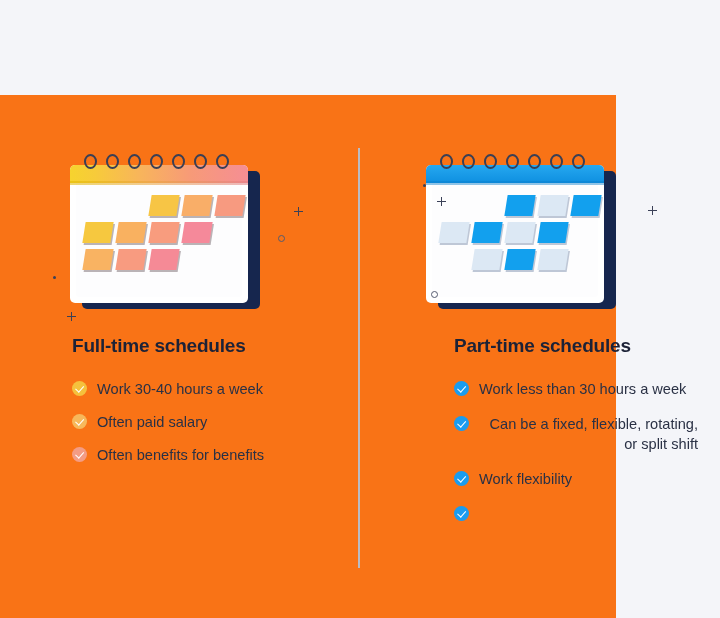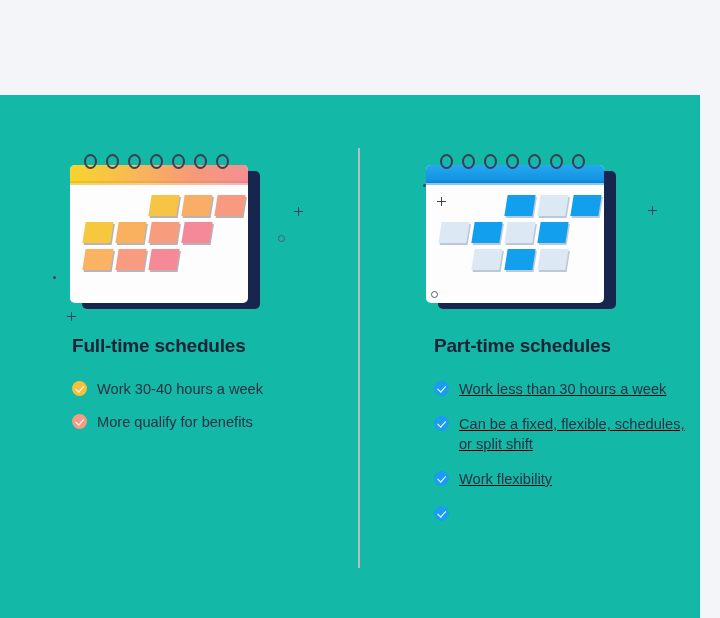--- a/index.html
+++ b/index.html
@@ -27,22 +27,22 @@
     font-size:25.5px;
     font-weight:bold;
     letter-spacing:-0.2px;
     text-align:center;
     white-space:nowrap;
   }
 
   
   .body-area {
     position:absolute; top:95px; left:0;
-    width:700px; height:523px;
-    background:#14b8a6;
+    width:616px; height:523px;
+    background:#f97316;
   }
 
   .divider {
     position:absolute;
     left:358px; top:53px;
     width:1.5px; height:420px;
     background:#B9BCC6;
   }
 
   
@@ -144,37 +144,37 @@
     background:#3B4158;
   }
   .spark-ring {
     width:7px; height:7px; border-radius:50%;
     border:1.4px solid #555B70;
   }
 
   
   .text-block { position:absolute; top:240px; width:100%; }
   .col-left  .text-block { padding-left:72px; padding-right:18px; }
-  .col-right .text-block { padding-left:76px; padding-right:22px; }
+  .col-right .text-block { padding-left:96px; padding-right:22px; }
 
   .sub-title {
     font-size:19px;
     font-weight:bold;
     color:#1C2237;
     margin-bottom:22px;
     letter-spacing:-0.2px;
   }
 
   .bullet-list { list-style:none; }
   .bullet {
     display:flex;
     align-items:flex-start;
     margin-bottom:13px;
   }
-  .col-right .bullet { margin-bottom:15px;text-decoration:underline; }
+  .col-right .bullet { margin-bottom:15px; }
 
   .check-icon {
     flex:0 0 auto;
     width:15px; height:15px;
     border-radius:50%;
     margin-right:10px;
     margin-top:2px;
     position:relative;
   }
   .check-icon::after {
@@ -185,20 +185,21 @@
     border:solid #FFFFFF;
     border-width:0 1.9px 1.9px 0;
     transform:rotate(42deg);
   }
 
   .bullet-text {
     font-size:14.6px;
     color:#2A3145;
     line-height:20px;
     font-weight:500;
+    text-align:right;
   }
 </style>
 </head>
 <body>
 
 <div id="infographic">
 
 
   <div class="body-area">
 
@@ -238,22 +239,26 @@
       </div>
 
       <div class="text-block">
         <div class="sub-title">Full-time schedules</div>
         <ul class="bullet-list" id="bullets-left">
             <li class="bullet">
               <span class="check-icon" style="background: rgb(245, 193, 61);"></span>
               <span class="bullet-text">Work 30-40 hours a week</span>
             </li>
             <li class="bullet">
+              <span class="check-icon" style="background: rgb(247, 184, 91);"></span>
+              <span class="bullet-text">Often paid salary</span>
+            </li>
+            <li class="bullet">
               <span class="check-icon" style="background: rgb(244, 156, 132);"></span>
-              <span class="bullet-text">More qualify for benefits</span>
+              <span class="bullet-text">Often benefits for benefits</span>
             </li>
           </ul>
       </div>
     </div>
 
     <div class="column col-right">
       <div class="cal-wrap">
         <div class="calendar cal-right">
           <div class="cal-shadow"></div>
           <div class="cal-body">
@@ -287,21 +292,21 @@
 
       <div class="text-block">
         <div class="sub-title">Part-time schedules</div>
         <ul class="bullet-list" id="bullets-right">
             <li class="bullet">
               <span class="check-icon" style="background: rgb(26, 156, 240);"></span>
               <span class="bullet-text">Work less than 30 hours a week</span>
             </li>
             <li class="bullet">
               <span class="check-icon" style="background: rgb(26, 156, 240);"></span>
-              <span class="bullet-text">Can be a fixed, flexible, schedules, or split shift</span>
+              <span class="bullet-text">Can be a fixed, flexible, rotating, or split shift</span>
             </li>
             <li class="bullet">
               <span class="check-icon" style="background: rgb(26, 156, 240);"></span>
               <span class="bullet-text">Work flexibility</span>
             </li>
             <li class="bullet">
               <span class="check-icon" style="background: rgb(26, 156, 240);"></span>
             </li>
           </ul>
       </div>

